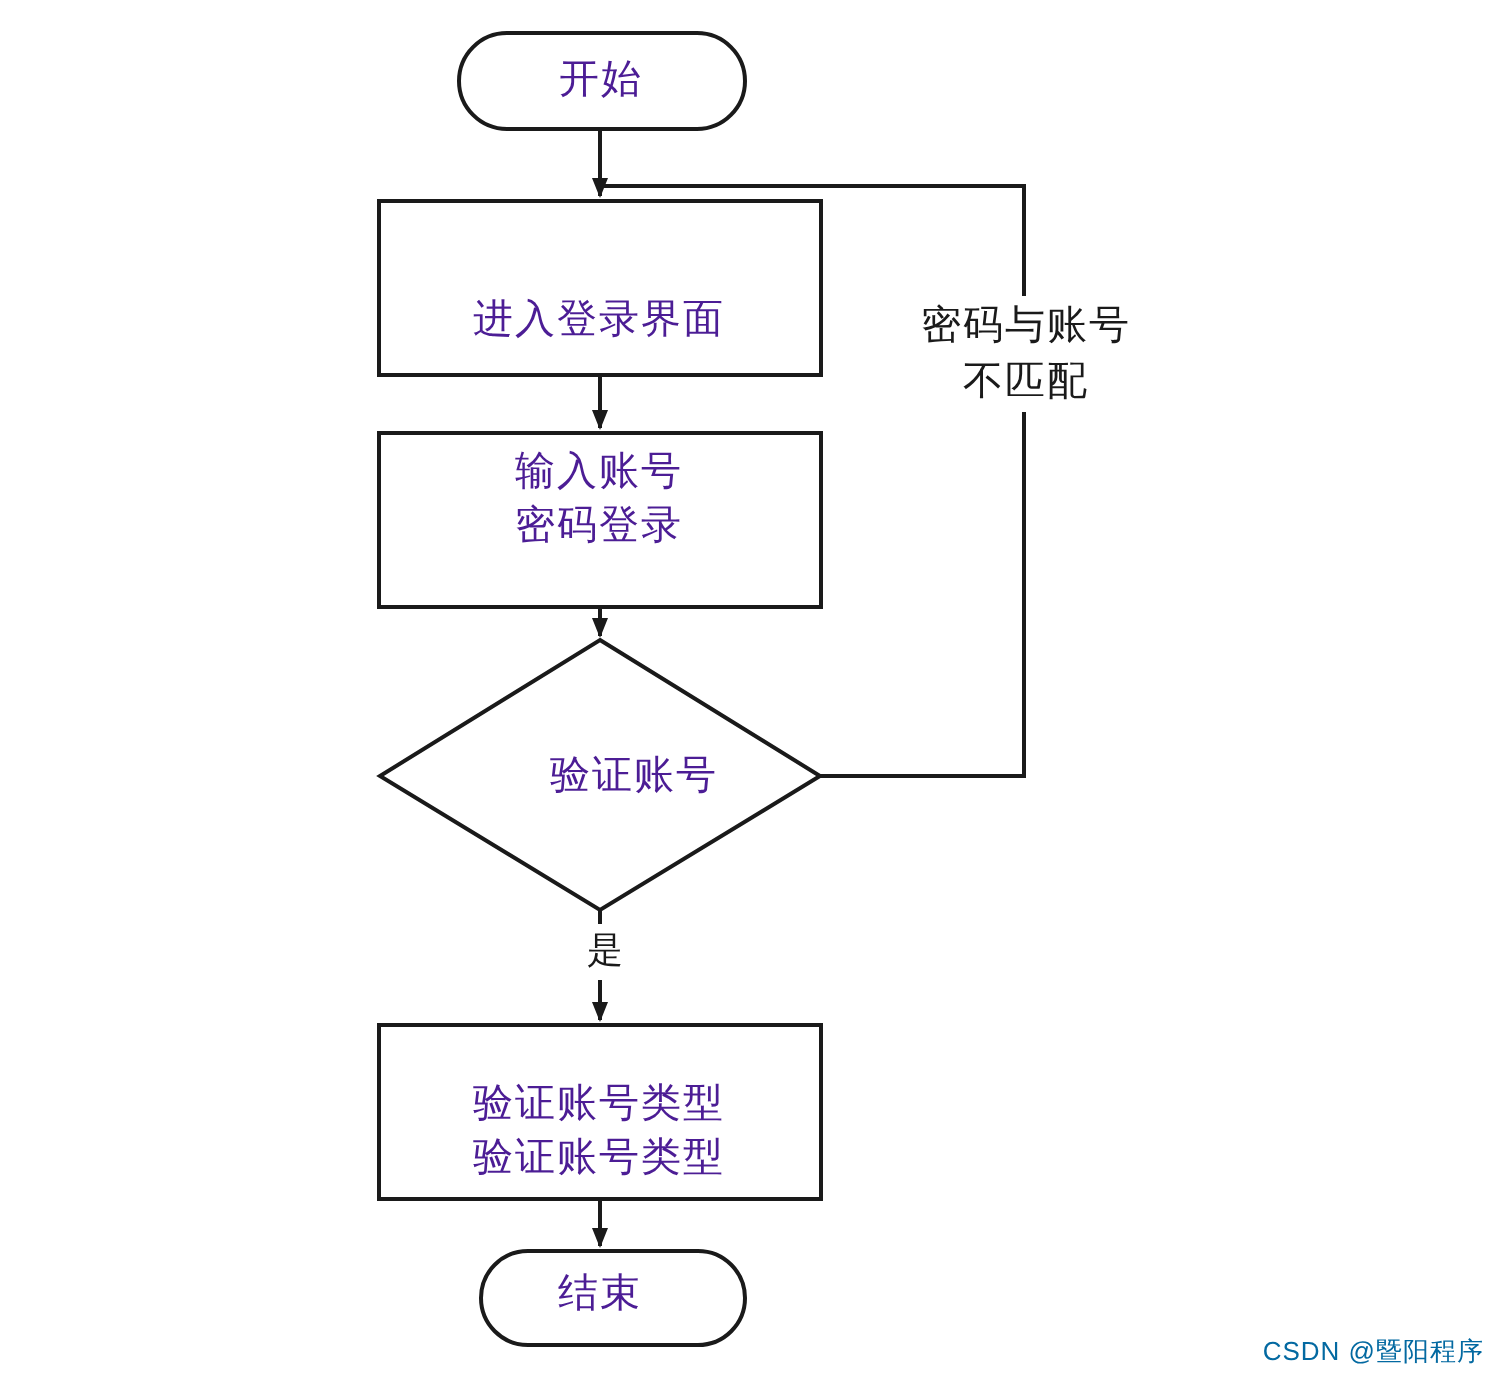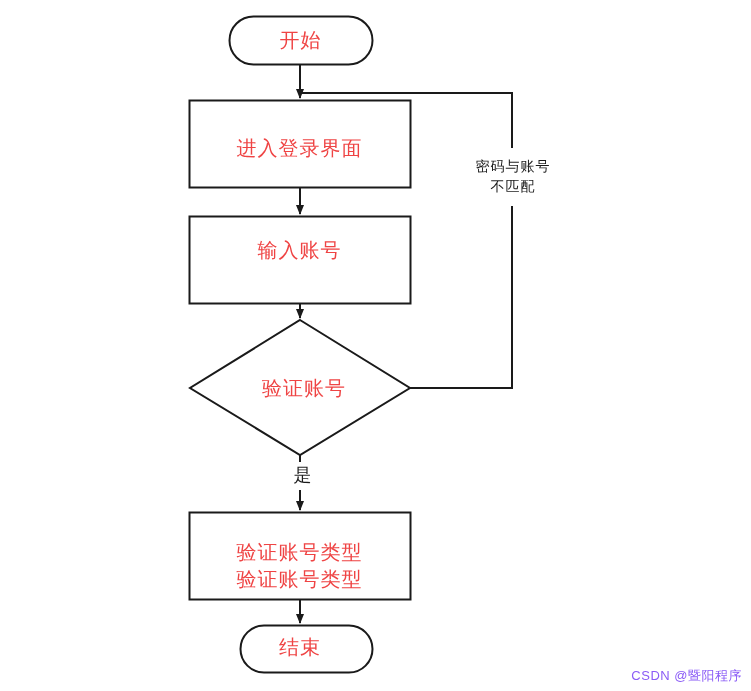--- a/index.html
+++ b/index.html
@@ -28,65 +28,65 @@
   .node-label {
     position: absolute;
     display: flex;
     flex-direction: column;
     align-items: center;
     justify-content: center;
     text-align: center;
     font-size: 20px;
     line-height: 1.35;
     letter-spacing: 1px;
-    color: #ef4444;
+    color: #4c1d95;
     pointer-events: none;
     white-space: nowrap;
   }
 
   .edge-label {
     position: absolute;
     display: flex;
     flex-direction: column;
     align-items: center;
     justify-content: center;
     text-align: center;
-    font-size: 14px;
+    font-size: 20px;
     line-height: 1.4;
     letter-spacing: 1px;
     color: #1a1a1a;
     background: #ffffff;
     pointer-events: none;
     white-space: nowrap;
   }
 
   .edge-label.small {
     font-size: 18px;
     padding: 0 3px;
   }
 
   
   #label-start      { left: 229px; top: 16px;  width: 143px; height: 49px; }
-  #label-enter      { left: 189px; top: 104px; width: 221px; height: 88px; }
+  #label-enter      { left: 189px; top: 116px; width: 221px; height: 88px; }
   #label-input      { left: 189px; top: 216px; width: 221px; height: 68px; }
-  #label-verify     { left: 204px; top: 340px; width: 200px; height: 96px; gap: 37px; }
+  #label-verify     { left: 217px; top: 340px; width: 200px; height: 96px; gap: 37px; }
   #label-type       { left: 189px; top: 512px; width: 221px; height: 108px; }
   #label-end        { left: 234px; top: 625px; width: 132px; height: 44px; }
 
   #label-mismatch   { left: 444px; top: 148px; width: 138px; height: 58px; }
   #label-yes        { left: 283px; top: 462px; width: 34px;  height: 28px; }
 
   
   #watermark {
     position: absolute;
     right: 9px;
     bottom: 6px;
     font-size: 13px;
     letter-spacing: 0.5px;
-    color: #8b5cf6;
+    color: #0369a1;
     font-family: "Liberation Sans", sans-serif;
     white-space: nowrap;
   }
 </style>
 </head>
 <body>
 
 <svg id="flow-canvas" viewBox="0 0 751 691" xmlns="http://www.w3.org/2000/svg">
   <defs>
     <marker id="arrowhead" markerWidth="10" markerHeight="8" refX="9" refY="4" orient="auto" markerUnits="userSpaceOnUse">
@@ -122,20 +122,21 @@
 <div class="node-label" id="label-start">
   <span>开始</span>
 </div>
 
 <div class="node-label" id="label-enter">
   <span>进入登录界面</span>
 </div>
 
 <div class="node-label" id="label-input">
   <span>输入账号</span>
+  <span>密码登录</span>
 </div>
 
 <div class="node-label" id="label-verify">
   <span>验证账号</span>
 </div>
 
 <div class="node-label" id="label-type">
   <span>验证账号类型</span>
   <span>验证账号类型</span>
 </div>

